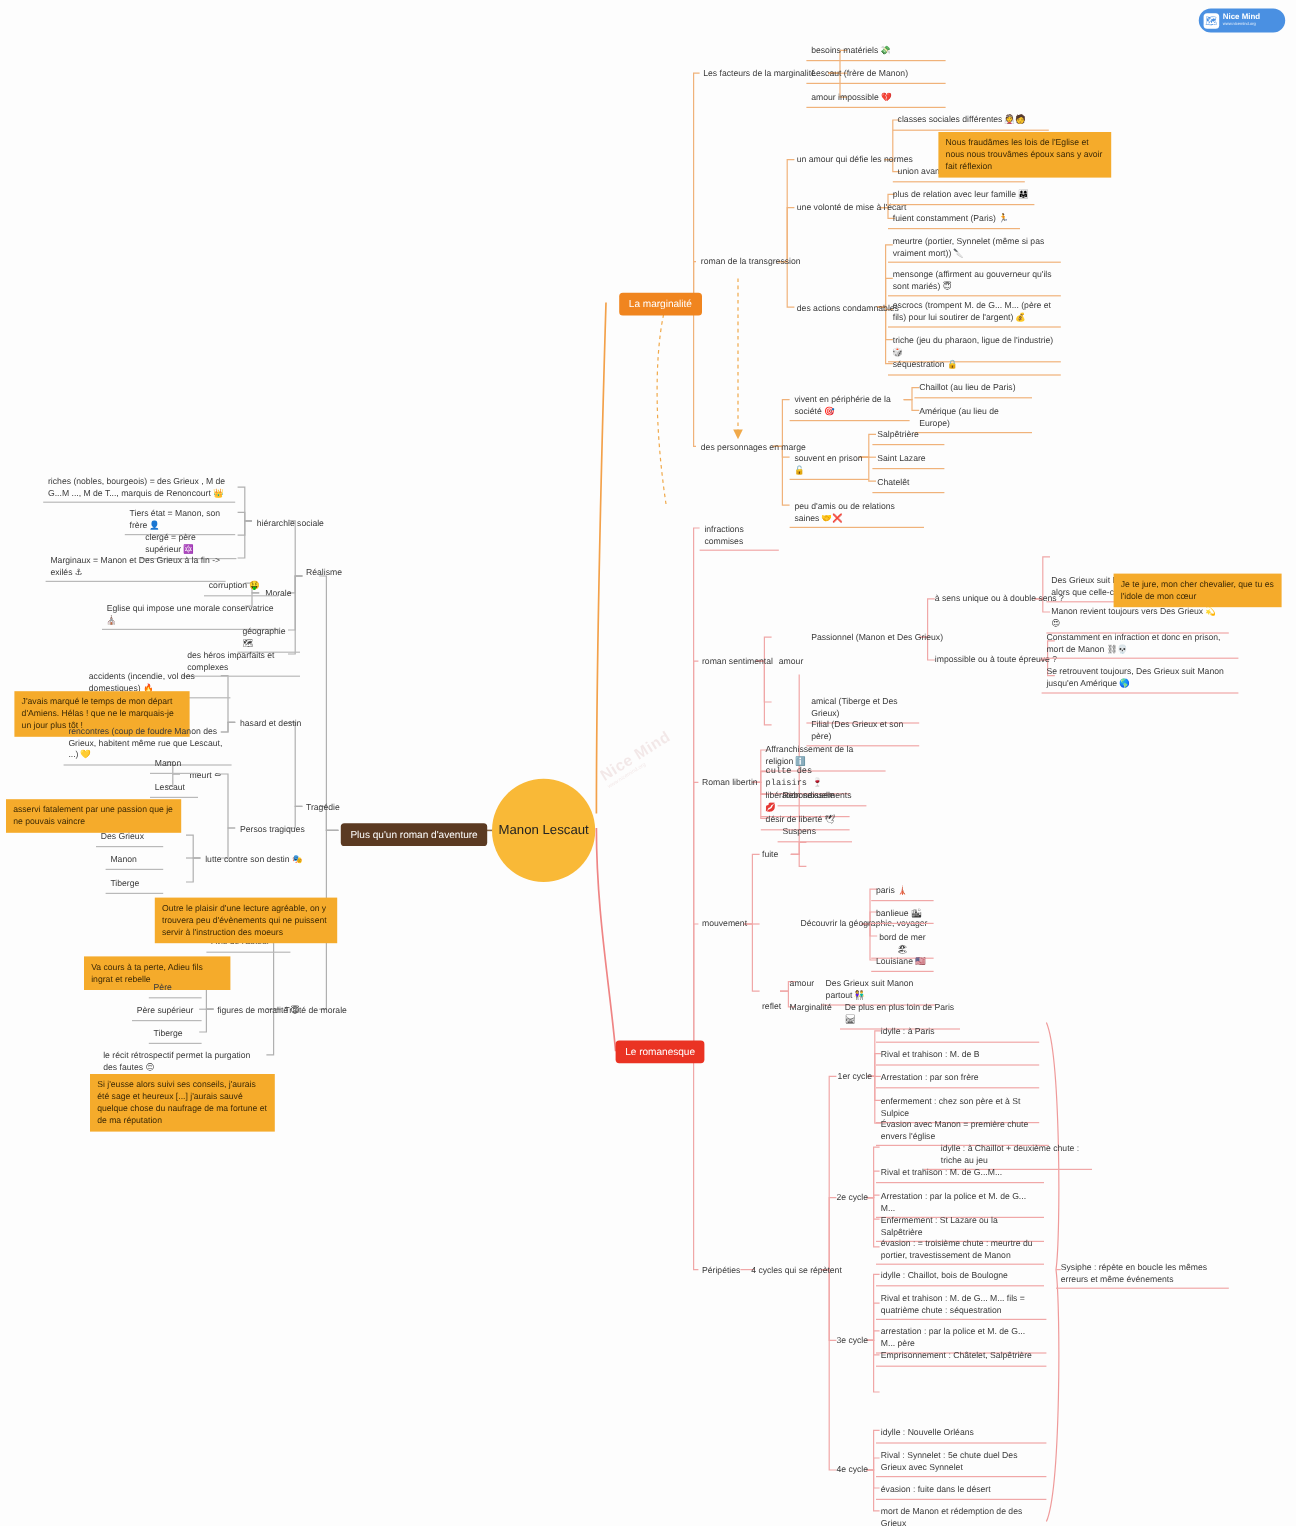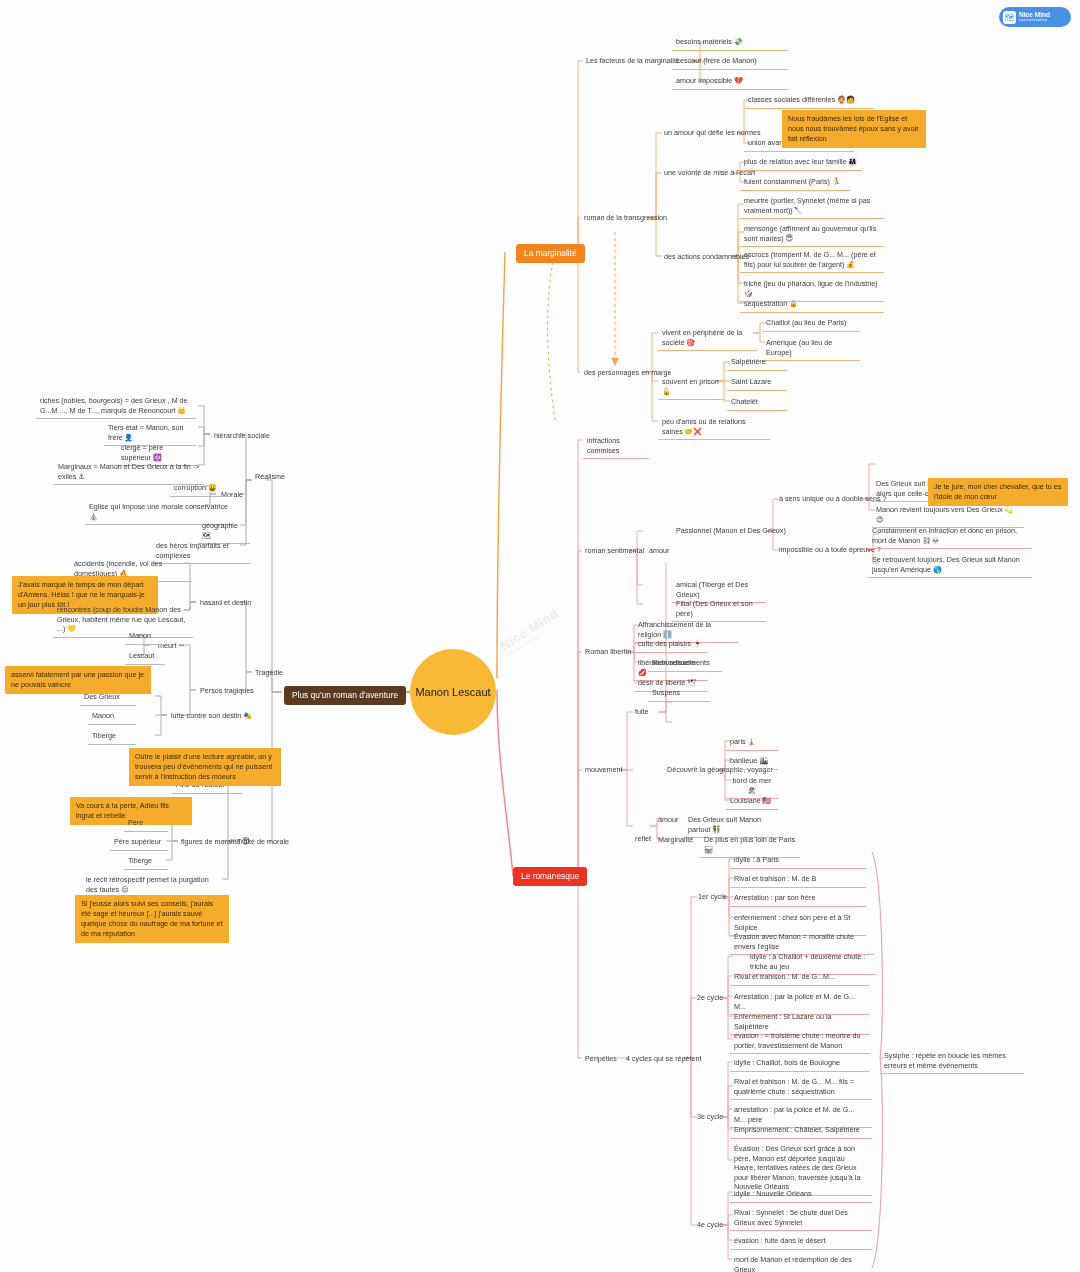--- a/index.html
+++ b/index.html
@@ -279,21 +279,21 @@
 
   <div class="node plain" style="left:776px;top:543px;"><span>impossible ou à toute épreuve ?</span></div>
   <div class="node leaf ul-rd" style="left:868px;top:524px;width:164px;"><span>Constamment en infraction et donc en prison, mort de Manon ⛓💀</span></div>
   <div class="node leaf ul-rd" style="left:868px;top:553px;width:164px;"><span>Se retrouvent toujours, Des Grieux suit Manon jusqu'en Amérique 🌎</span></div>
 
   <div class="node leaf ul-rd" style="left:672px;top:578px;width:94px;"><span>amical (Tiberge et Des Grieux)</span></div>
   <div class="node leaf ul-rd" style="left:672px;top:597px;width:94px;"><span>Filial (Des Grieux et son père)</span></div>
 
   <div class="node plain" style="left:582px;top:645px;"><span>Roman libertin</span></div>
   <div class="node leaf ul-rd" style="left:634px;top:618px;width:104px;"><span>Affranchissement de la religion ℹ️</span></div>
-  <div class="node leaf ul-rd" style="left:634px;top:637px;width:74px;"><span>culte des plaisirs 🍷</span></div>
+  <div class="node leaf ul-rd" style="left:634px;top:637px;width:74px;font-family:Liberation Mono, monospace;"><span>culte des plaisirs 🍷</span></div>
   <div class="node leaf ul-rd" style="left:634px;top:656px;width:74px;"><span>libération sexuelle 💋</span></div>
   <div class="node leaf ul-rd" style="left:634px;top:676px;width:74px;"><span>désir de liberté 🕊</span></div>
 
   <div class="node plain" style="left:582px;top:763px;"><span>mouvement</span></div>
   <div class="node plain" style="left:632px;top:705px;"><span>fuite</span></div>
   <div class="node leaf ul-rd" style="left:648px;top:556px+100;top:656px;width:74px;"><span>Rebondissements</span></div>
   <div class="node leaf ul-rd" style="left:648px;top:686px;width:62px;"><span>Suspens</span></div>
 
   <div class="node plain" style="left:664px;top:763px;text-align:right;"><span>Découvrir la géographie, voyager</span></div>
   <div class="node leaf ul-rd" style="left:726px;top:735px;width:52px;"><span>paris 🗼</span></div>
@@ -309,48 +309,47 @@
 
   <div class="node plain" style="left:582px;top:1052px;"><span>Péripéties</span></div>
   <div class="node plain" style="left:623px;top:1052px;"><span>4 cycles qui se répètent</span></div>
   <div class="node leaf ul-rd" style="left:880px;top:1049px;width:144px;"><span>Sysiphe : répète en boucle les mêmes erreurs et même événements</span></div>
 
   <div class="node plain" style="left:695px;top:890px;"><span>1er cycle</span></div>
   <div class="node leaf ul-rd" style="left:730px;top:853px;width:136px;"><span>idylle : à Paris</span></div>
   <div class="node leaf ul-rd" style="left:730px;top:872px;width:136px;"><span>Rival et trahison  : M. de B</span></div>
   <div class="node leaf ul-rd" style="left:730px;top:891px;width:136px;"><span>Arrestation : par son frère</span></div>
   <div class="node leaf ul-rd" style="left:730px;top:911px;width:136px;"><span>enfermement : chez son père et à St Sulpice</span></div>
-  <div class="node leaf ul-rd" style="left:730px;top:930px;width:144px;"><span>Évasion avec Manon = moralité chute envers l'église</span></div>
+  <div class="node leaf ul-rd" style="left:730px;top:930px;width:144px;"><span>Évasion avec Manon = première chute envers l'église</span></div>
 
   <div class="node plain" style="left:694px;top:991px;"><span>2e cycle</span></div>
-  <div class="node leaf ul-rd" style="left:736px;top:950px;width:140px;padding-left:14px;"><span>idylle : à Chaillot + deuxième chute : triche au jeu</span></div>
+  <div class="node leaf ul-rd" style="left:770px;top:950px;width:140px;padding-left:14px;"><span>idylle : à Chaillot + deuxième chute : triche au jeu</span></div>
   <div class="node leaf ul-rd" style="left:730px;top:970px;width:140px;"><span>Rival et trahison : M. de G...M...</span></div>
   <div class="node leaf ul-rd" style="left:730px;top:990px;width:140px;"><span>Arrestation : par la police et M. de G... M...</span></div>
   <div class="node leaf ul-rd" style="left:730px;top:1010px;width:140px;"><span>Enfermement : St Lazare ou la Salpêtrière</span></div>
   <div class="node leaf ul-rd" style="left:730px;top:1029px;width:140px;"><span>évasion : = troisième chute : meurtre du portier, travestissement de Manon</span></div>
 
   <div class="node plain" style="left:694px;top:1110px;"><span>3e cycle</span></div>
   <div class="node leaf ul-rd" style="left:730px;top:1056px;width:140px;"><span>idylle : Chaillot, bois de Boulogne</span></div>
   <div class="node leaf ul-rd" style="left:730px;top:1075px;width:142px;"><span>Rival et trahison : M. de G... M... fils = quatrième chute : séquestration</span></div>
   <div class="node leaf ul-rd" style="left:730px;top:1103px;width:142px;"><span>arrestation : par la police et M. de G... M... père</span></div>
   <div class="node leaf ul-rd" style="left:730px;top:1123px;width:142px;"><span>Emprisonnement : Châtelet, Salpêtrière</span></div>
-  <div class="node leaf ul-rd" style="left:730px;top:1142px;width:142px;"><span>Évasion : Des Grieux sort grâce à son père, Manon est déportée jusqu'au Havre, tentatives ratées de des Grieux pour libérer Manon, traversée jusqu'à la Nouvelle Orléans</span></div>
 
   <div class="node plain" style="left:694px;top:1218px;"><span>4e cycle</span></div>
   <div class="node leaf ul-rd" style="left:730px;top:1187px;width:142px;"><span>idylle : Nouvelle Orléans</span></div>
   <div class="node leaf ul-rd" style="left:730px;top:1206px;width:142px;"><span>Rival : Synnelet : 5e chute duel Des Grieux avec Synnelet</span></div>
   <div class="node leaf ul-rd" style="left:730px;top:1234px;width:142px;"><span>évasion : fuite dans le désert</span></div>
   <div class="node leaf ul-rd" style="left:730px;top:1253px;width:142px;"><span>mort de Manon et rédemption de des Grieux</span></div>
 
   <div class="node plain" style="left:252px;top:470px;"><span>Réalisme</span></div>
   <div class="node plain" style="left:211px;top:429px;"><span>hiérarchie sociale</span></div>
   <div class="node leaf ul-gy" style="left:36px;top:394px;width:160px;"><span>riches (nobles, bourgeois) = des Grieux , M de G...M ..., M de T..., marquis de Renoncourt 👑</span></div>
   <div class="node leaf ul-gy" style="left:104px;top:421px;width:92px;"><span>Tiers état = Manon, son frère 👤</span></div>
   <div class="node leaf ul-gy" style="left:117px;top:441px;width:80px;"><span>clergé = père supérieur 🔯</span></div>
-  <div class="node leaf ul-gy" style="left:54px;top:460px;width:150px;"><span>Marginaux = Manon et Des Grieux à la fin -&gt; exilés ⚓</span></div>
+  <div class="node leaf ul-gy" style="left:38px;top:460px;width:150px;"><span>Marginaux = Manon et Des Grieux à la fin -&gt; exilés ⚓</span></div>
 
   <div class="node plain" style="left:218px;top:488px;"><span>Morale</span></div>
   <div class="node leaf ul-gy" style="left:170px;top:481px;width:62px;"><span>corruption 🤑</span></div>
   <div class="node leaf ul-gy" style="left:85px;top:500px;width:148px;"><span>Eglise qui impose une morale conservatrice ⛪</span></div>
 
   <div class="node leaf ul-gy" style="left:198px;top:519px;width:52px;"><span>géographie 🗺</span></div>
   <div class="node leaf ul-gy" style="left:152px;top:539px;width:98px;"><span>des héros imparfaits et complexes</span></div>
 
   <div class="node plain" style="left:252px;top:666px;"><span>Tragédie</span></div>
   <div class="node plain" style="left:197px;top:596px;"><span>hasard et destin</span></div>

